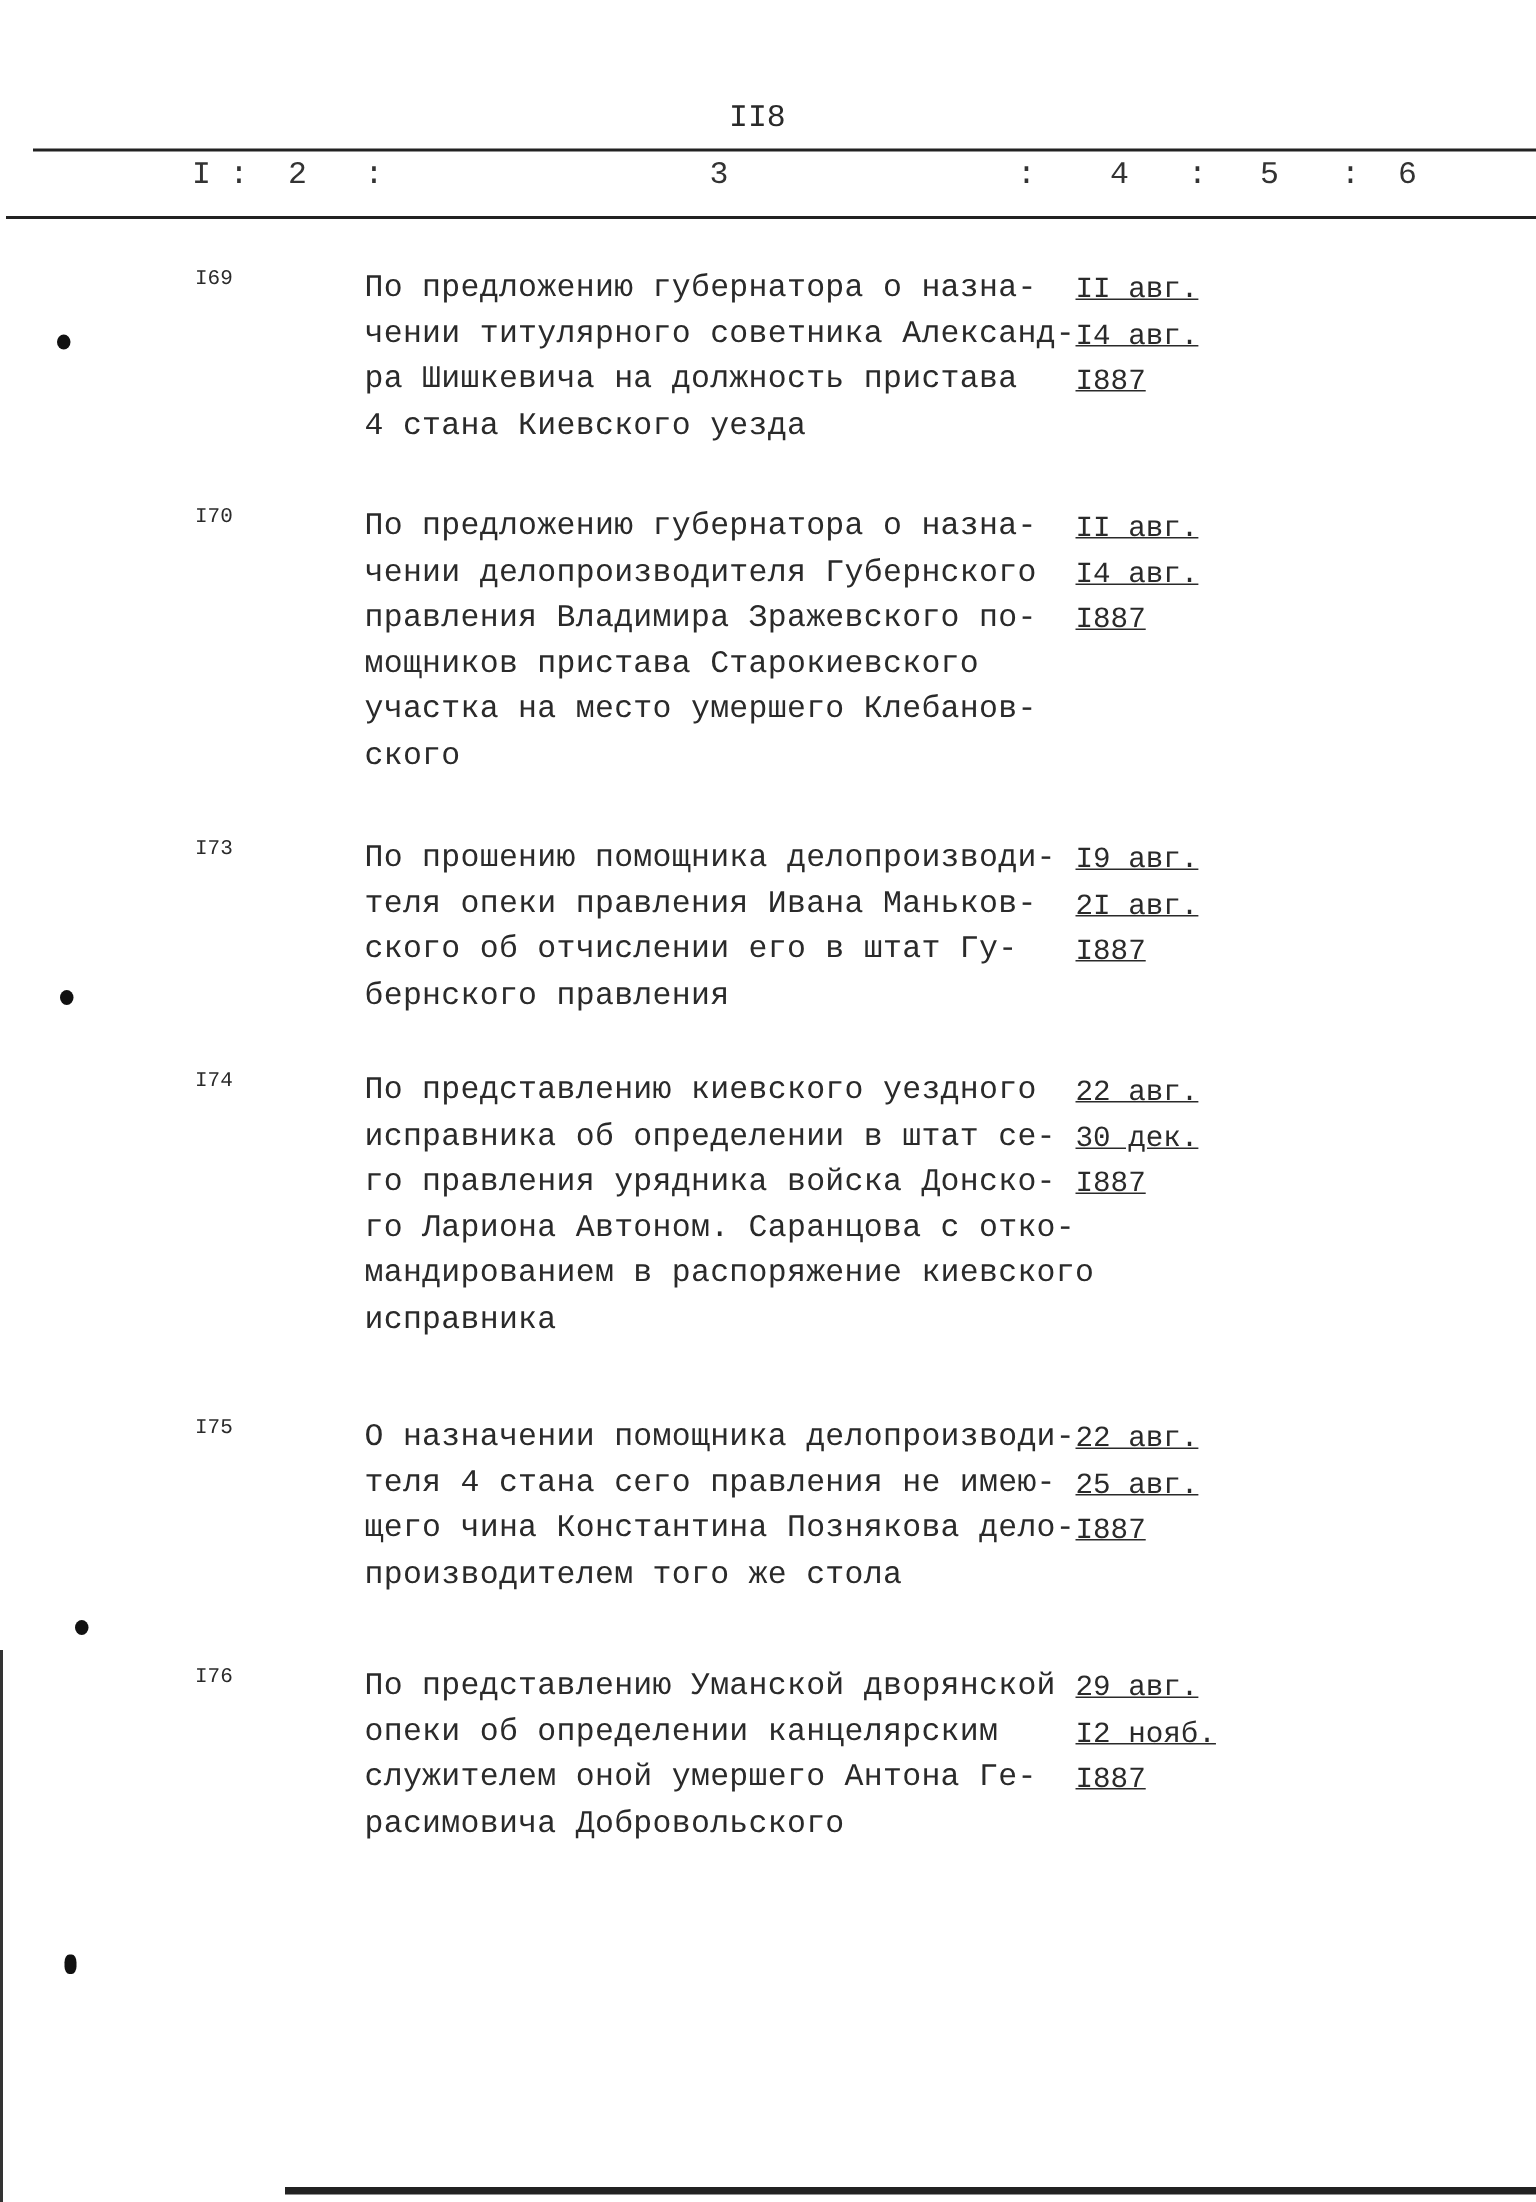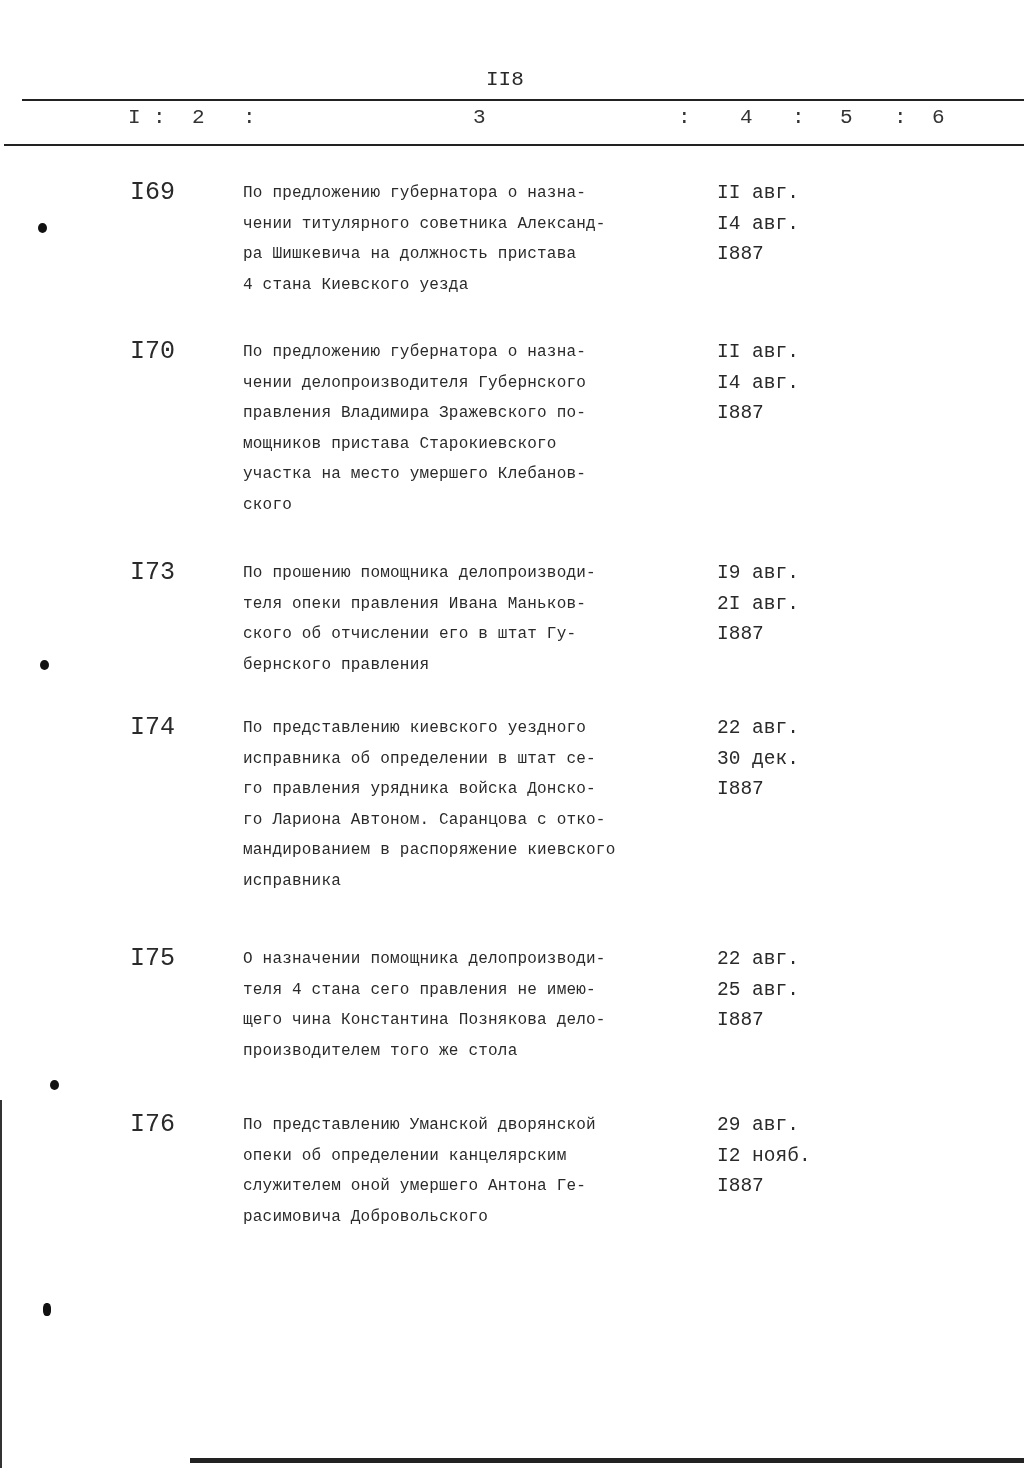--- a/index.html
+++ b/index.html
@@ -40,38 +40,39 @@
     }
     .entry {
       position: absolute;
       left: 0;
       width: 1024px;
     }
     .entry-num {
       position: absolute;
       left: 130px;
       top: 0;
-      font-size: 25px;
+      font-size: 14px;
     }
     .entry-text {
       position: absolute;
       left: 243px;
       top: 0;
-      font-size: 16px;
+      font-size: 21px;
       line-height: 30.5px;
       white-space: pre;
       letter-spacing: 0.2px;
     }
     .entry-dates {
       position: absolute;
       left: 717px;
       top: 0;
       font-size: 19.5px;
       line-height: 30.5px;
       white-space: pre;
+      text-decoration: underline;
     }
     .mark {
       position: absolute;
       background: #111;
       border-radius: 50%;
     }
     .left-edge {
       position: absolute;
       left: 0;
       top: 1100px;

